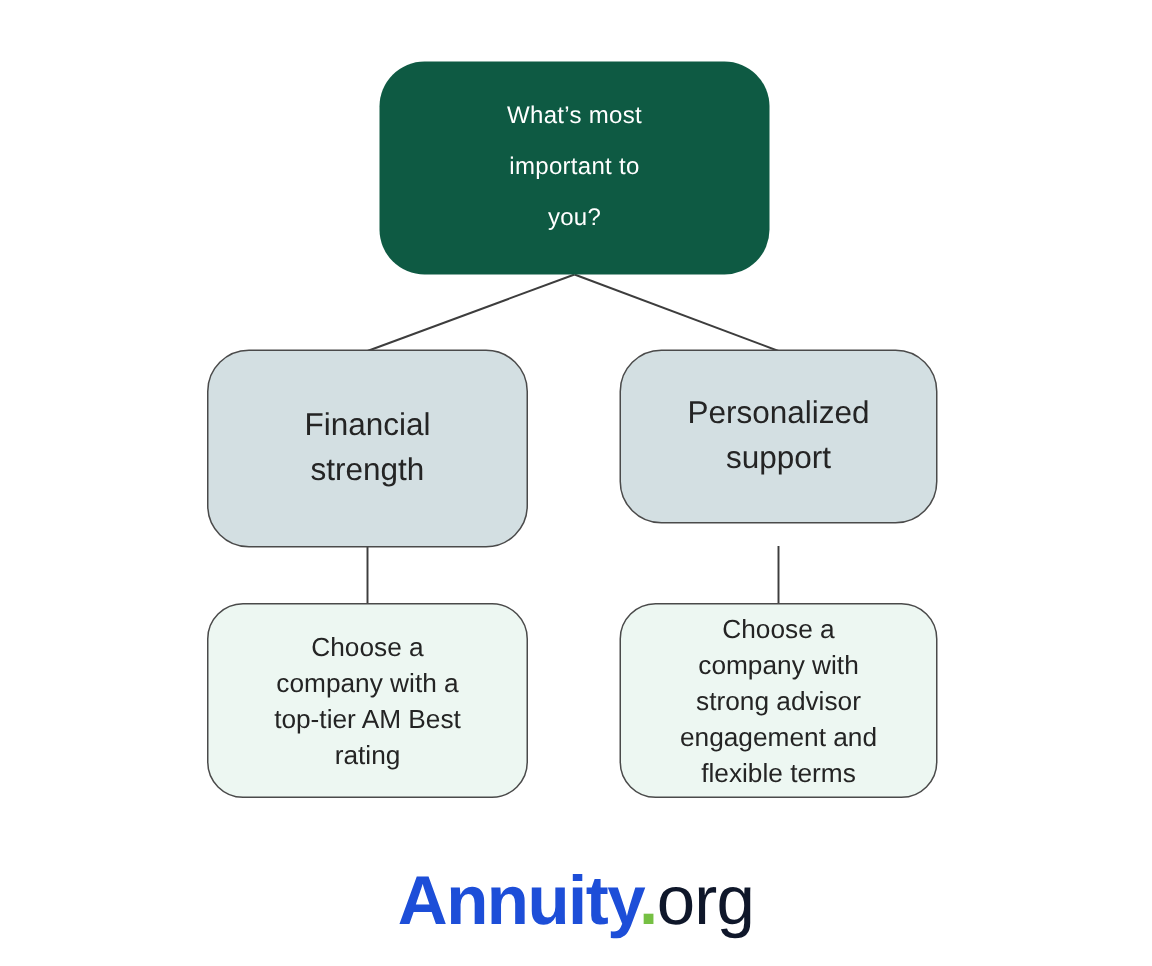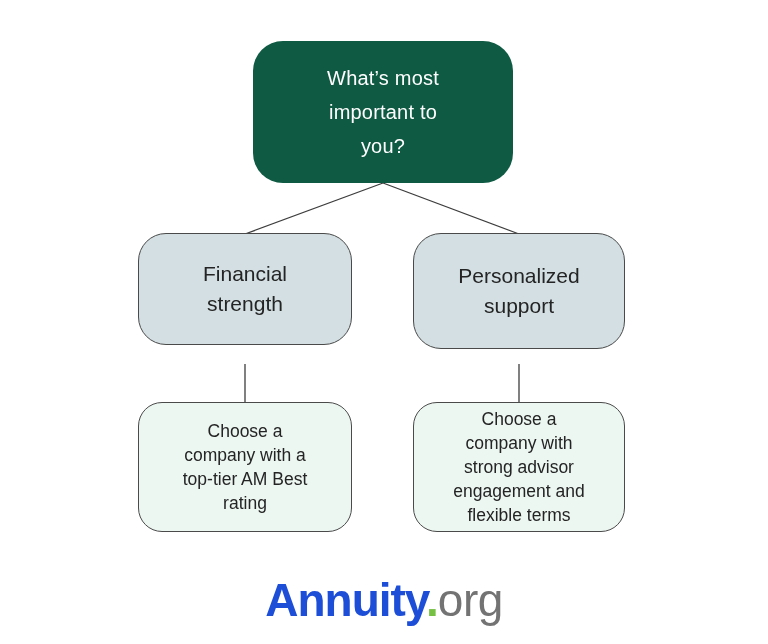--- a/index.html
+++ b/index.html
@@ -37,37 +37,37 @@
   .root-node {
     left: 253px;
     top: 41px;
     width: 260px;
     height: 142px;
     background: #0E5A43;
     border-radius: 30px;
   }
   .root-node .label {
     color: #ffffff;
-    font-size: 20px;
+    font-size: 16px;
     line-height: 34px;
     font-weight: 500;
     letter-spacing: 0.2px;
   }
   .branch-node {
     background: #D3DFE2;
     border: 1.3px solid #4A4A4A;
     border-radius: 28px;
   }
   .branch-node .label {
     color: #242424;
     font-size: 21px;
     line-height: 30px;
     font-weight: 500;
   }
-  .branch-left  { left: 138px; top: 233px; width: 214px; height: 112px; }
+  .branch-left  { left: 138px; top: 233px; width: 214px; height: 132px; }
   .branch-right { left: 413px; top: 233px; width: 212px; height: 116px; }
   .leaf-node {
     background: #EDF7F2;
     border: 1.3px solid #4A4A4A;
     border-radius: 24px;
   }
   .leaf-node .label {
     color: #242424;
     font-size: 17.5px;
     line-height: 24px;
@@ -90,21 +90,21 @@
     color: #1d4ed8;
     letter-spacing: -1px;
   }
   .logo-dot {
     font-weight: 800;
     color: #76C043;
     letter-spacing: -1px;
   }
   .logo-light {
     font-weight: 300;
-    color: #737373;
+    color: #0f172a;
     letter-spacing: -0.5px;
   }
 </style>
 </head>
 <body>
 
 <div class="canvas">
 
   <svg class="connectors" viewBox="0 0 768 644" xmlns="http://www.w3.org/2000/svg">
     <line x1="383" y1="183" x2="245" y2="234" stroke="#3D3D3D" stroke-width="1.3"></line>

